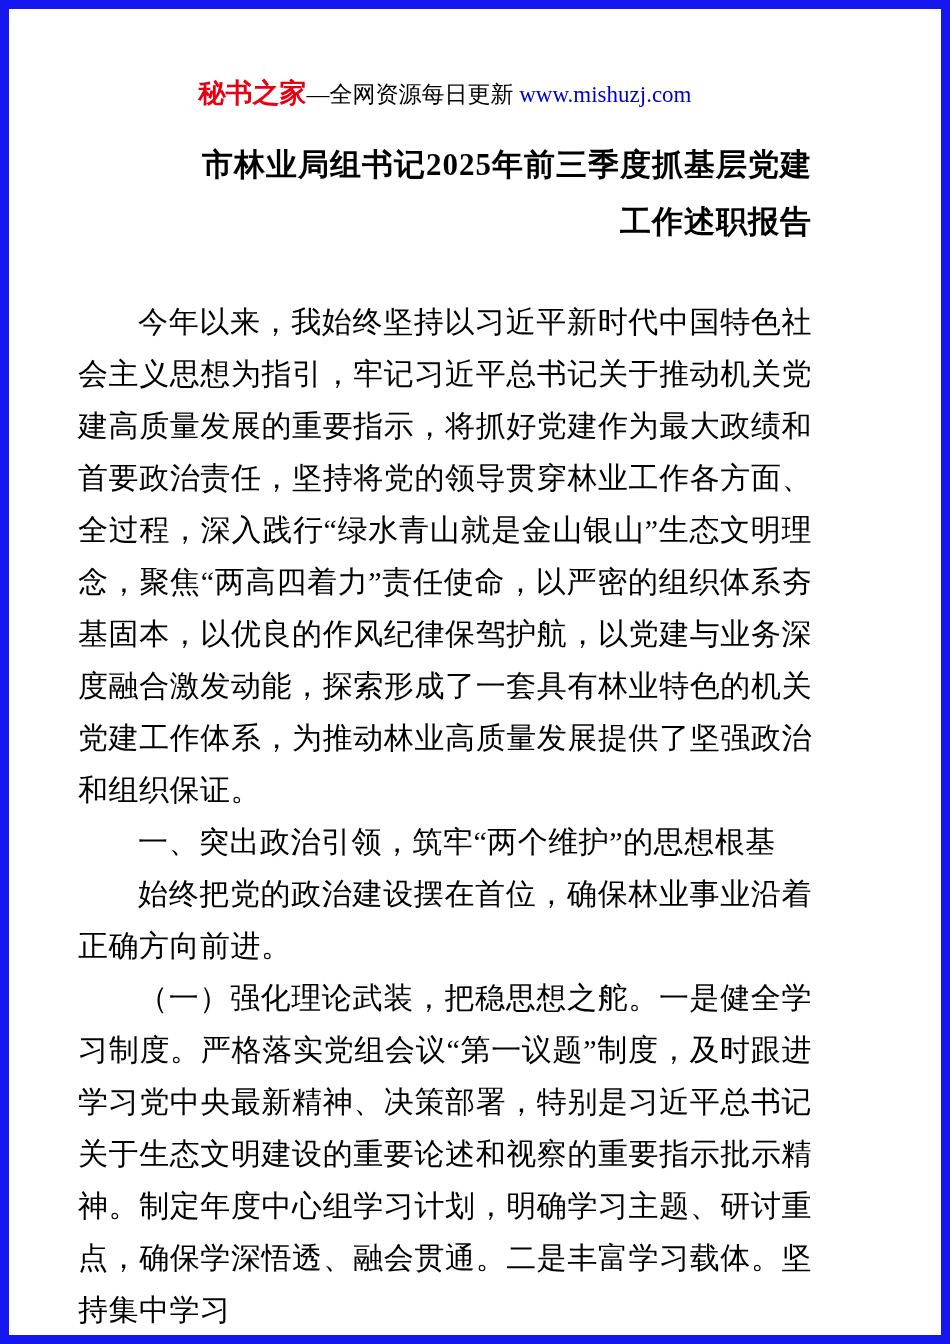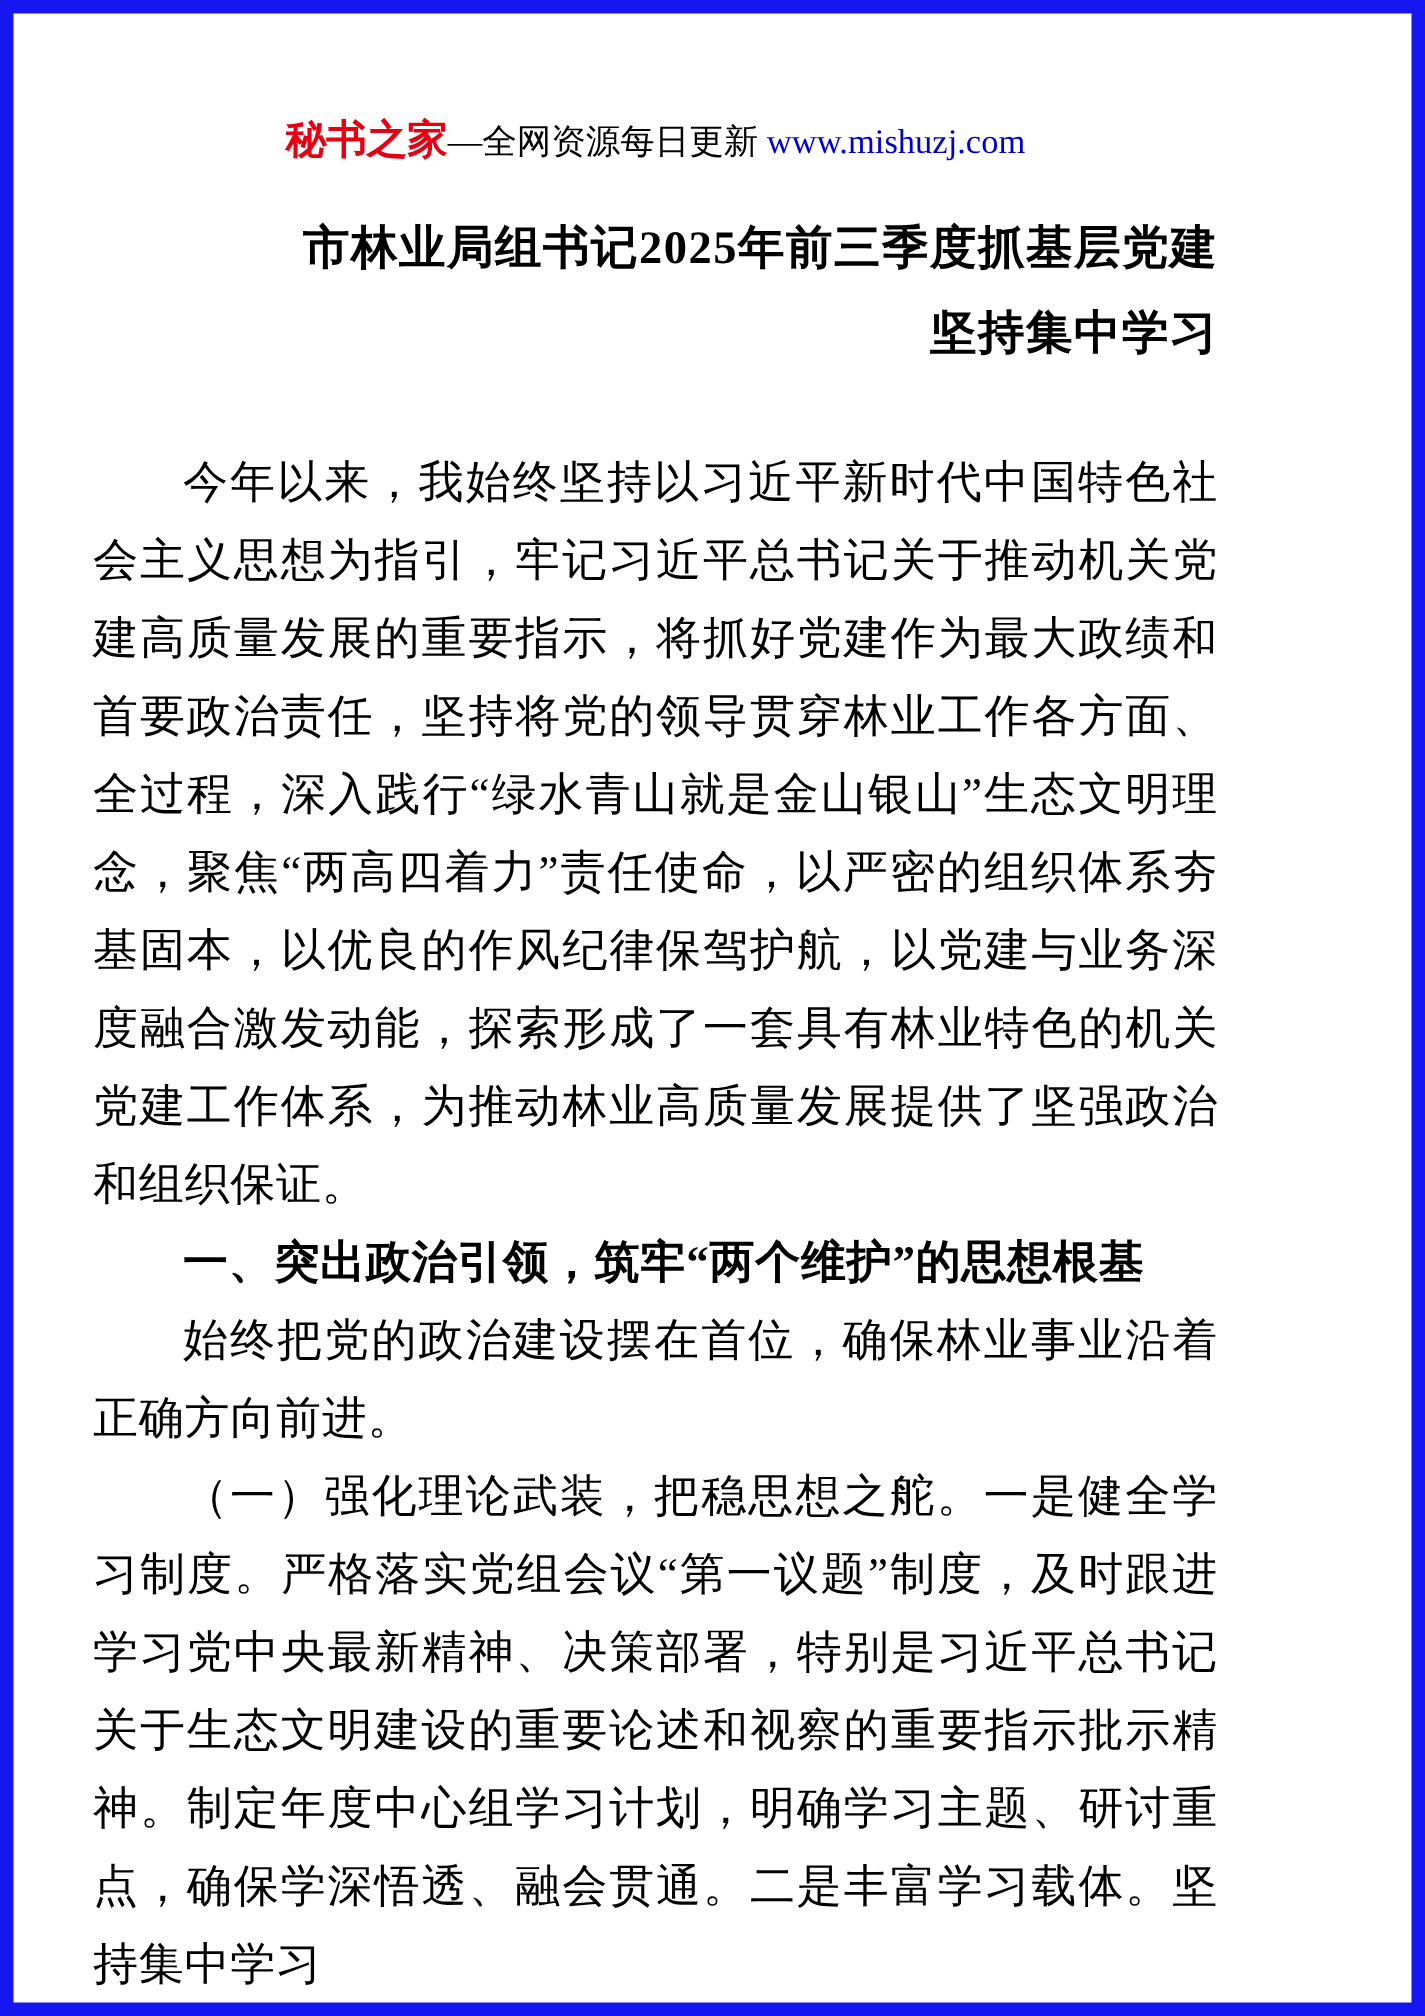--- a/index.html
+++ b/index.html
@@ -16,21 +16,21 @@
     position: absolute;
     inset: 0;
     border: 9px solid #1616f0;
     pointer-events: none;
     z-index: 5;
   }
   .page {
     position: relative;
     width: 100%;
     height: 100%;
-    padding: 76px 138px 0 62px;
+    padding: 76px 138px 0 78px;
   }
   .site-header {
     text-align: center;
     white-space: nowrap;
     font-size: 23px;
     line-height: 34px;
     margin-bottom: 24px;
   }
   .site-header .brand {
     color: #e60012;
@@ -53,37 +53,37 @@
   }
   .doc-body p {
     margin: 0;
     font-size: 30px;
     line-height: 52px;
     text-align: justify;
     text-indent: 2em;
     letter-spacing: 0.5px;
   }
   .doc-body p.bold-heading {
-    font-weight: bold;
+    font-weight: normal;
   }
 </style>
 </head>
 <body>
 
 <div class="page-frame"></div>
 
 <div class="page">
 
   <div class="site-header">
     <span class="brand">秘书之家</span><span class="tagline">—全网资源每日更新 </span><span class="url">www.mishuzj.com</span>
   </div>
 
   <h1 class="doc-title">
     <span>市林业局组书记2025年前三季度抓基层党建</span><br>
-    <span>坚持集中学习</span>
+    <span>工作述职报告</span>
   </h1>
 
   <div class="doc-body">
     <p>今年以来，我始终坚持以习近平新时代中国特色社会主义思想为指引，牢记习近平总书记关于推动机关党建高质量发展的重要指示，将抓好党建作为最大政绩和首要政治责任，坚持将党的领导贯穿林业工作各方面、全过程，深入践行“绿水青山就是金山银山”生态文明理念，聚焦“两高四着力”责任使命，以严密的组织体系夯基固本，以优良的作风纪律保驾护航，以党建与业务深度融合激发动能，探索形成了一套具有林业特色的机关党建工作体系，为推动林业高质量发展提供了坚强政治和组织保证。</p>
     <p class="bold-heading">一、突出政治引领，筑牢“两个维护”的思想根基</p>
     <p>始终把党的政治建设摆在首位，确保林业事业沿着正确方向前进。</p>
     <p>（一）强化理论武装，把稳思想之舵。一是健全学习制度。严格落实党组会议“第一议题”制度，及时跟进学习党中央最新精神、决策部署，特别是习近平总书记关于生态文明建设的重要论述和视察的重要指示批示精神。制定年度中心组学习计划，明确学习主题、研讨重点，确保学深悟透、融会贯通。二是丰富学习载体。坚持集中学习</p>
   </div>
 
 </div>

